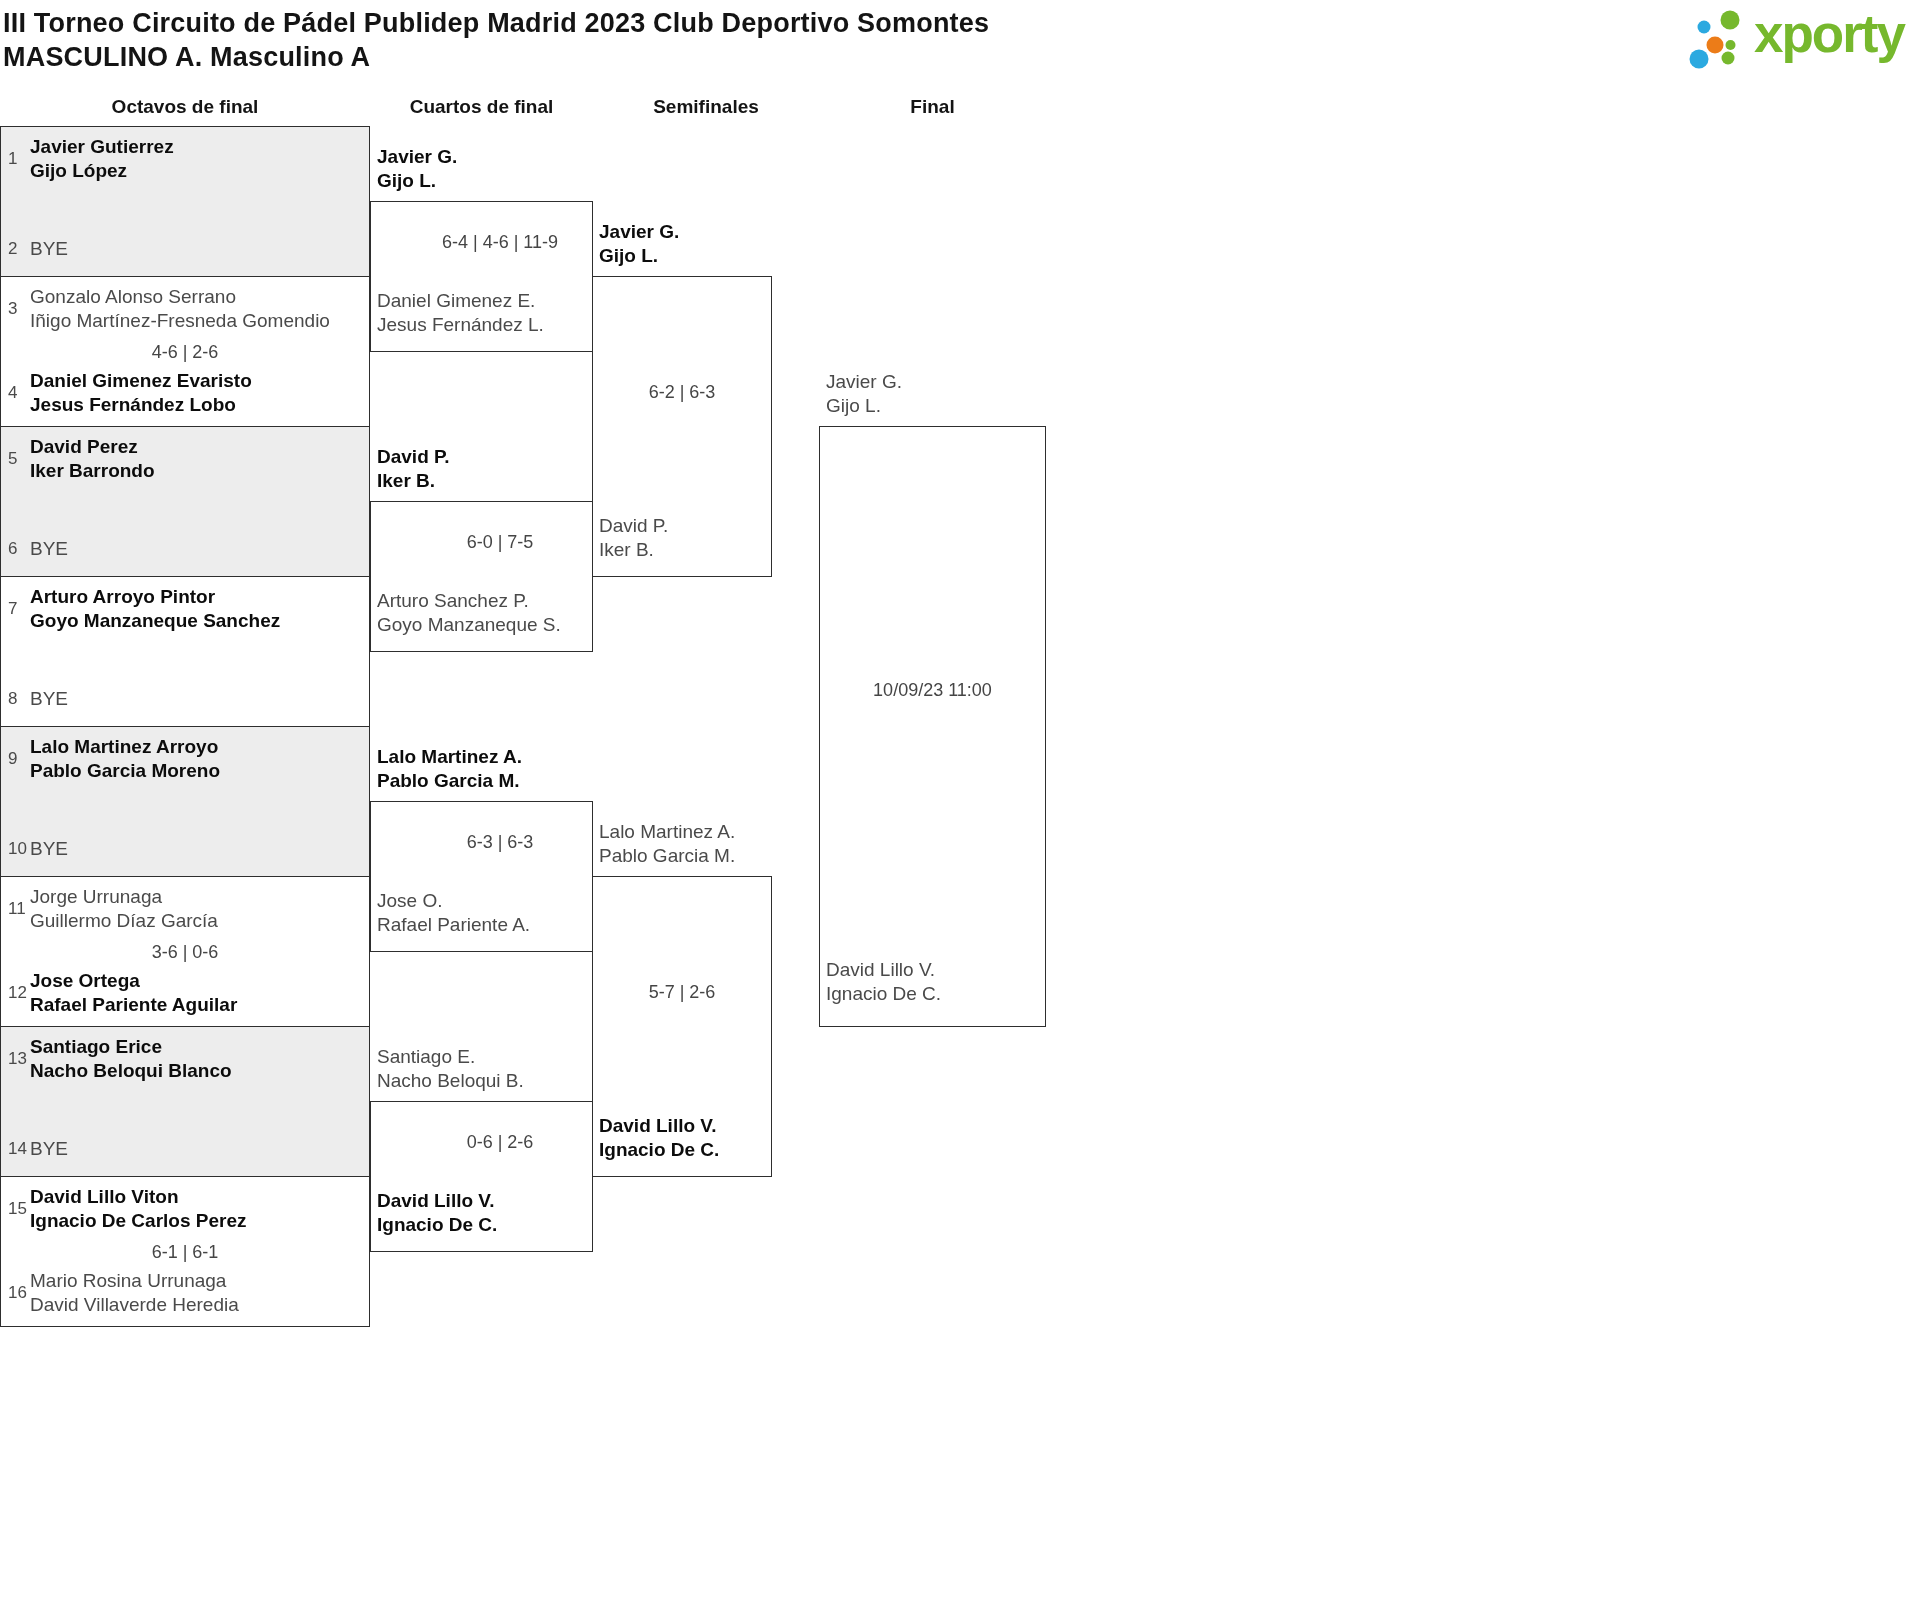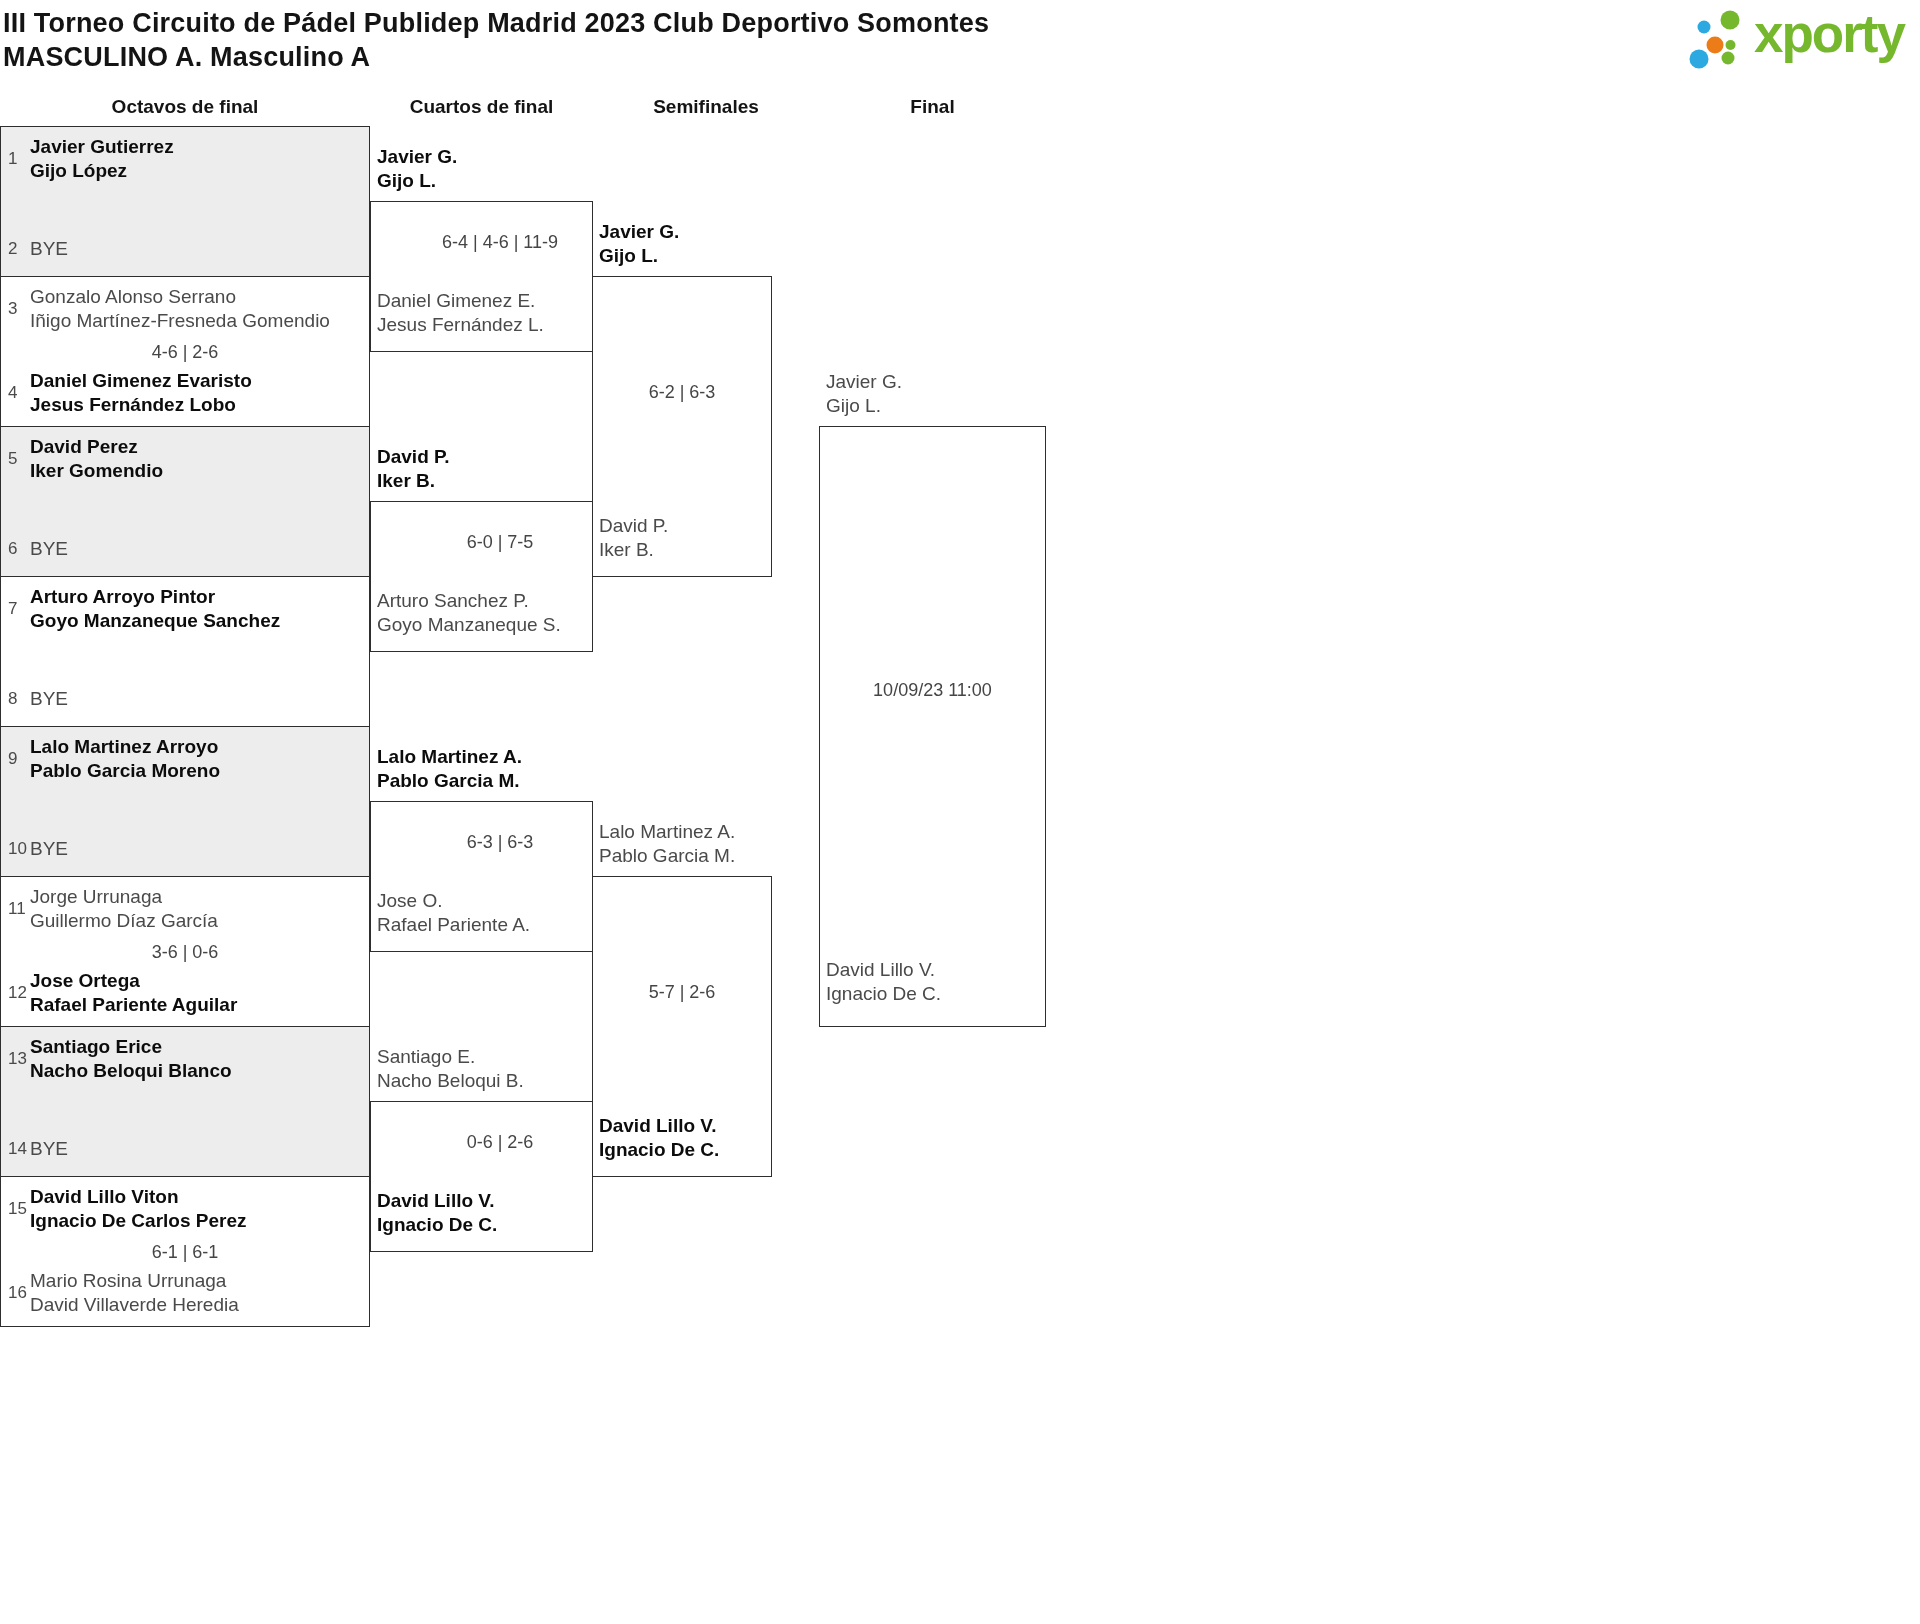--- a/index.html
+++ b/index.html
@@ -102,21 +102,21 @@
           <span class="ln">Jesus Fernández Lobo</span>
         </span>
     </div>
   </div>
 
   <div class="r16 shaded" style="top:426px">
     <div class="slot slot-top">
       <span class="seed">5</span>
       <span class="team w">
           <span class="ln">David Perez</span>
-          <span class="ln">Iker Gomendio</span>
+          <span class="ln">Iker Barrondo</span>
         </span>
     </div>
     <div class="slot slot-bottom bye">
       <span class="seed">6</span>
       <span class="team">
           <span class="ln">BYE</span>
         </span>
     </div>
   </div>
 

